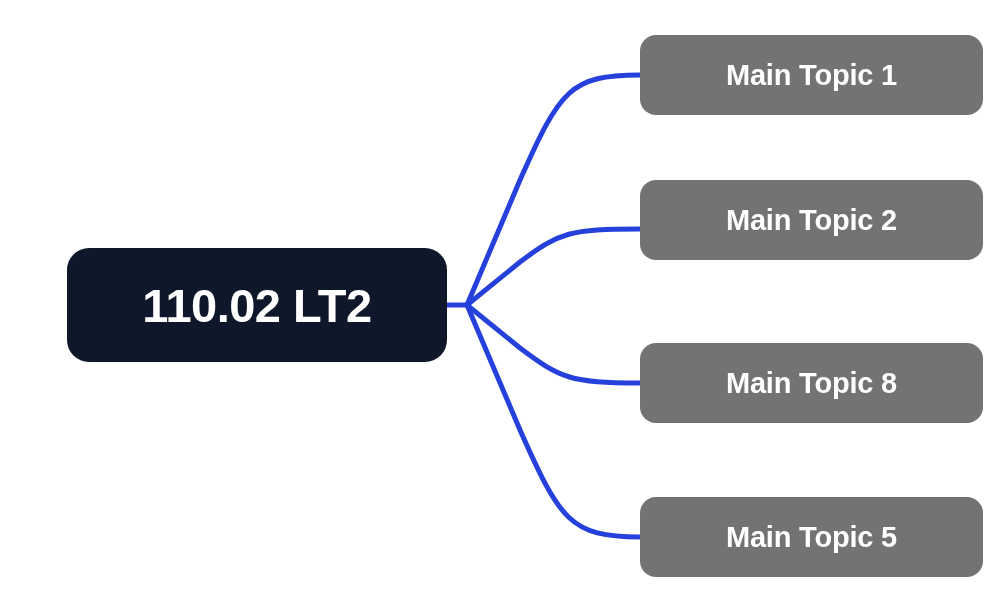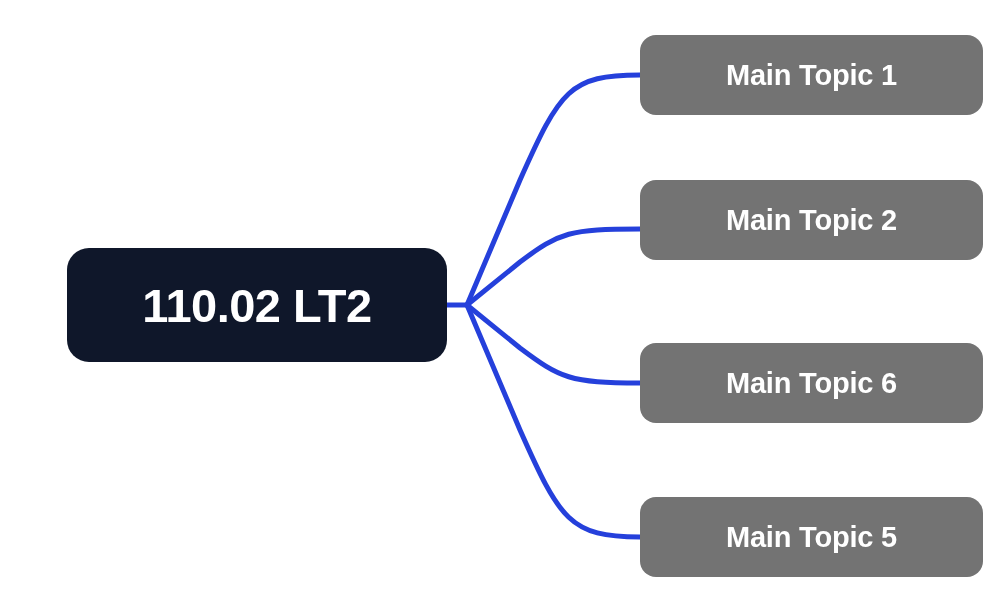--- a/index.html
+++ b/index.html
@@ -91,20 +91,20 @@
 
   <div class="node topic-node" id="topic-node-0">
     <span class="node-label">Main Topic 1</span>
   </div>
 
   <div class="node topic-node" id="topic-node-1">
     <span class="node-label">Main Topic 2</span>
   </div>
 
   <div class="node topic-node" id="topic-node-2">
-    <span class="node-label">Main Topic 6</span>
+    <span class="node-label">Main Topic 8</span>
   </div>
 
   <div class="node topic-node" id="topic-node-3">
     <span class="node-label">Main Topic 5</span>
   </div>
 
 </div>
 
 </body></html>

